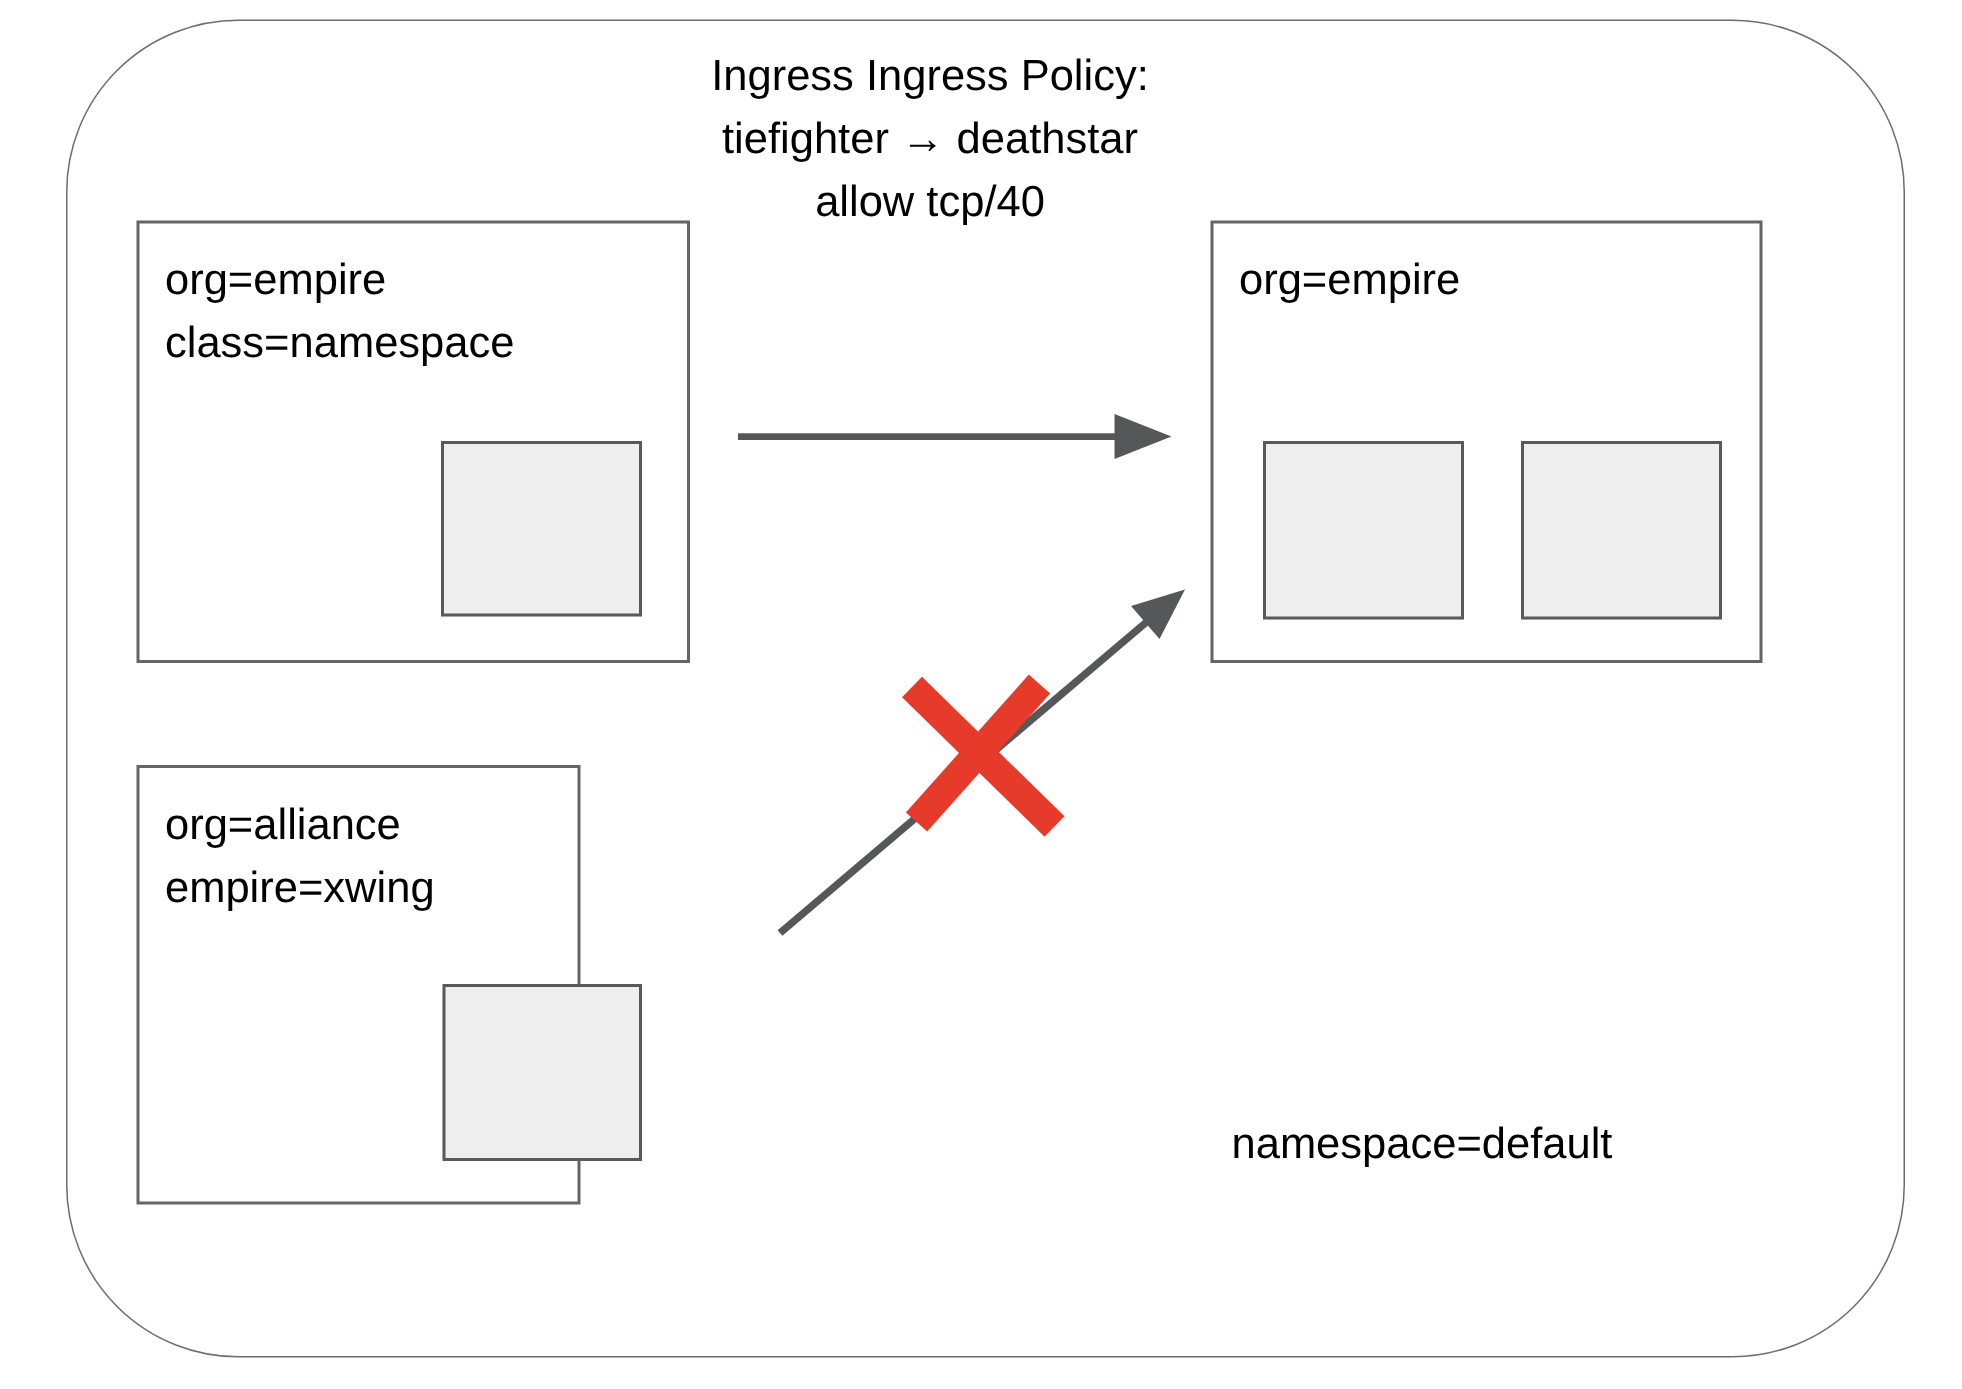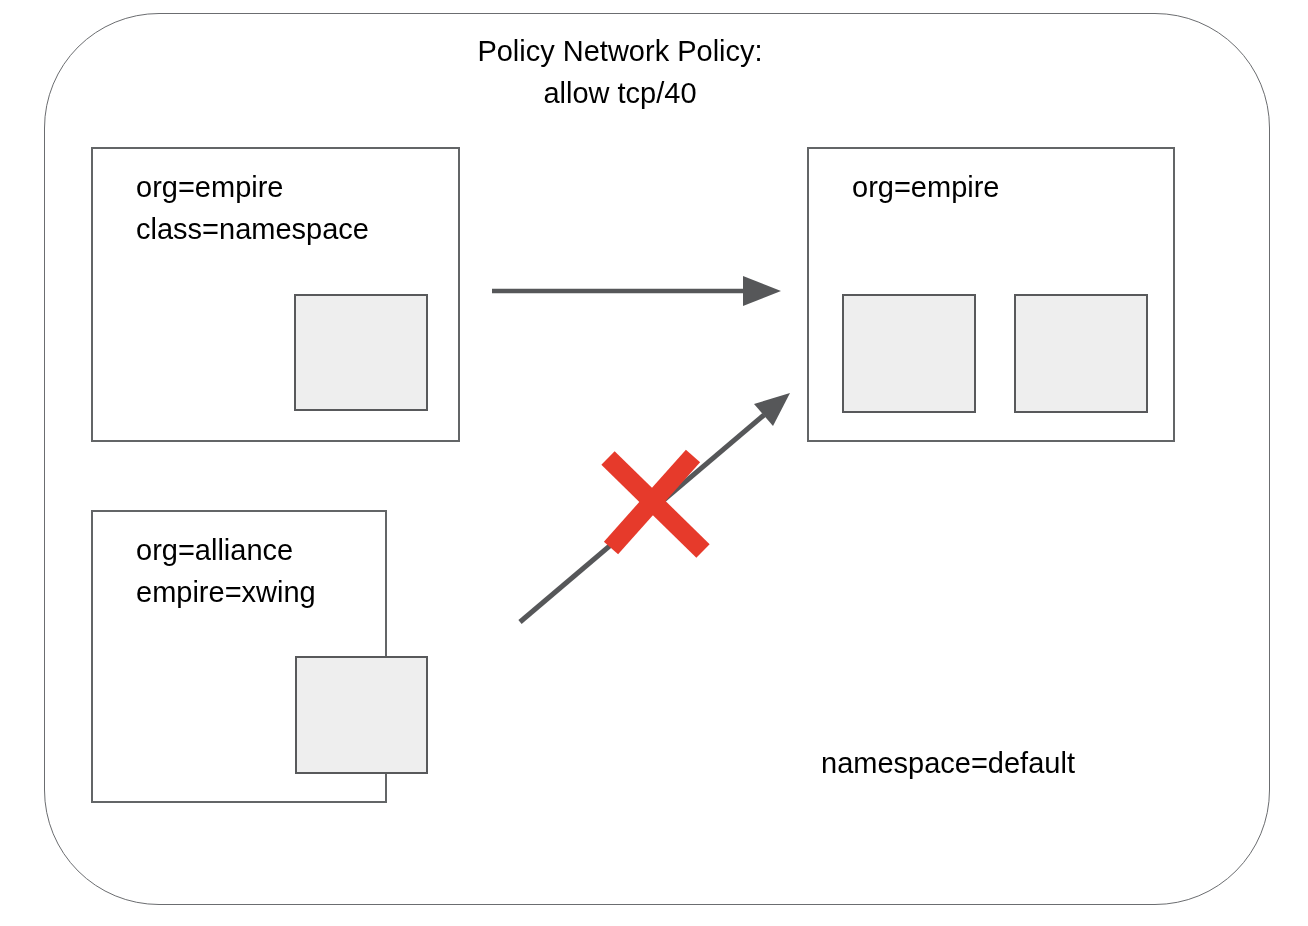--- a/index.html
+++ b/index.html
@@ -28,21 +28,20 @@
     text-align: center;
     font-size: 29px;
     line-height: 42px;
     white-space: nowrap;
   }
   .node {
     position: absolute;
     border: 2px solid #636567;
     background: #ffffff;
     box-sizing: border-box;
-    padding-left: 26px;
   }
   .node-tiefighter { left: 91px;  top: 147px; width: 369px; height: 295px; }
   .node-xwing      { left: 91px;  top: 510px; width: 296px; height: 293px; }
   .node-deathstar  { left: 807px; top: 147px; width: 368px; height: 295px; }
   .node-labels {
     margin: 17px 0 0 17px;
     font-size: 29px;
     line-height: 42px;
     white-space: nowrap;
   }
@@ -70,21 +69,22 @@
   }
 </style>
 </head>
 <body>
 
 <div class="canvas">
 
   <div class="boundary"></div>
 
   <div class="title">
-    <div>Policy Network Policy:</div>
+    <div>Ingress Ingress Policy:</div>
+    <div>tiefighter → deathstar</div>
     <div>allow tcp/40</div>
   </div>
 
   <div class="node node-tiefighter">
     <div class="node-labels">
       <div>org=empire</div>
       <div>class=namespace</div>
     </div>
     <div class="pod pod-tiefighter"></div>
   </div>

